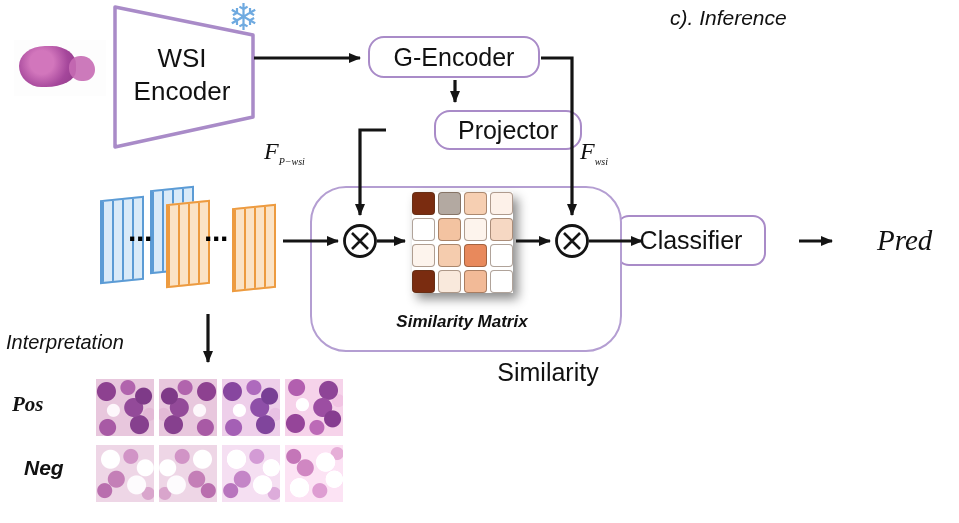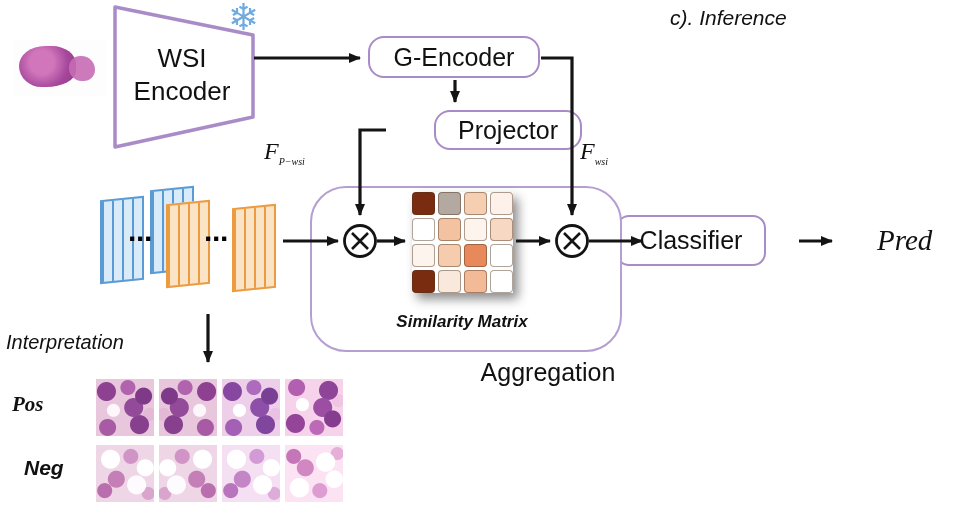--- a/index.html
+++ b/index.html
@@ -133,21 +133,21 @@
       <div class="sim-cell" style="background: rgb(253, 244, 237);"></div>
       <div class="sim-cell" style="background: rgb(245, 204, 174);"></div>
       <div class="sim-cell" style="background: rgb(232, 137, 92);"></div>
       <div class="sim-cell" style="background: rgb(255, 255, 255);"></div>
       <div class="sim-cell" style="background: rgb(122, 44, 16);"></div>
       <div class="sim-cell" style="background: rgb(249, 233, 220);"></div>
       <div class="sim-cell" style="background: rgb(242, 186, 151);"></div>
       <div class="sim-cell" style="background: rgb(255, 255, 255);"></div>
     </div>
   <div class="sim-label">Similarity Matrix</div>
-  <div class="agg-label">Aggregation</div>
+  <div class="agg-label">Similarity</div>
 
   <div class="tile blue" style="left:100px;top:198px;"></div>
   <div class="tile blue" style="left:150px;top:188px;"></div>
   <div class="tile orange" style="left:166px;top:202px;"></div>
   <div class="tile orange" style="left:232px;top:206px;"></div>
   <div class="dots" style="left:128px;top:224px;">···</div>
   <div class="dots" style="left:204px;top:224px;">···</div>
 
   <div class="interp-label">Interpretation</div>
   <div class="rowtag" style="left:12px;top:392px;font-family:Liberation Serif, serif;">Pos</div>

